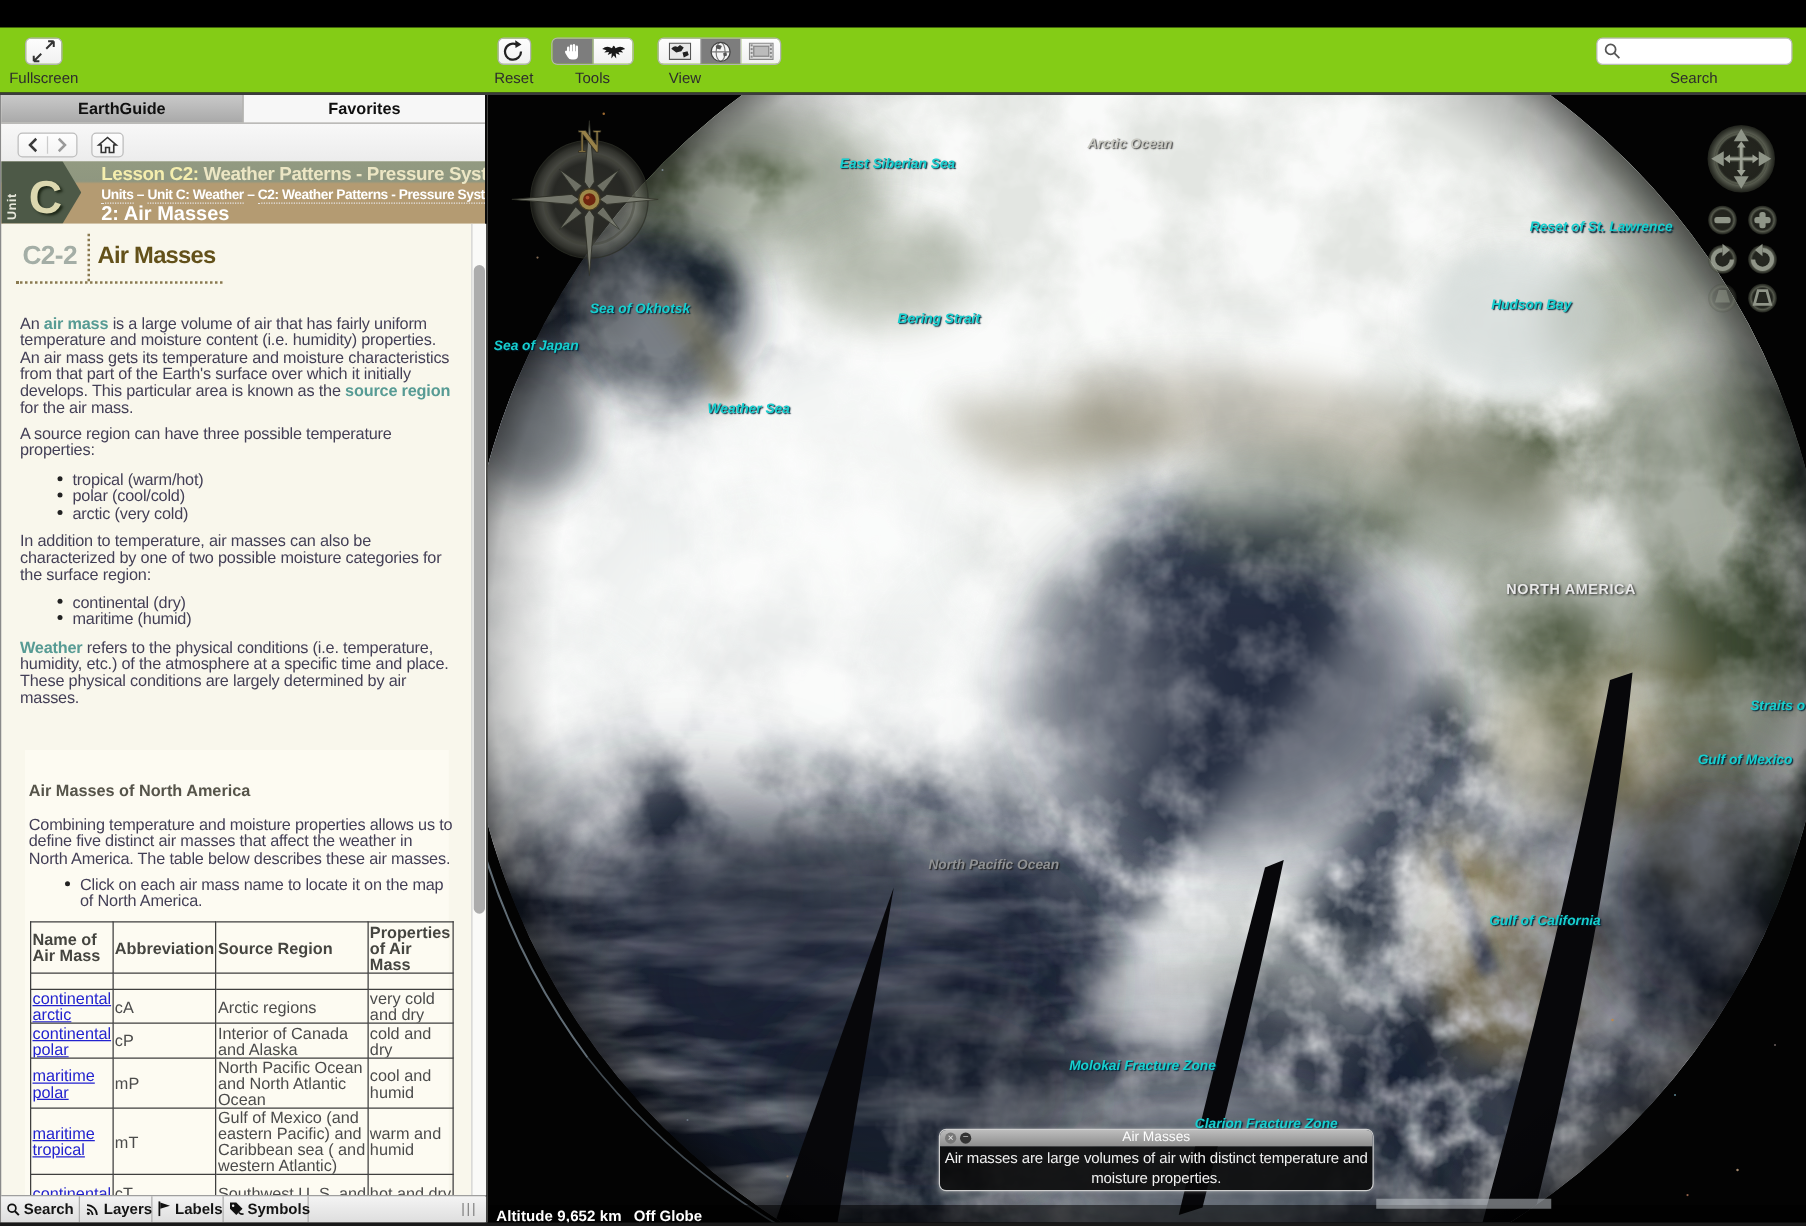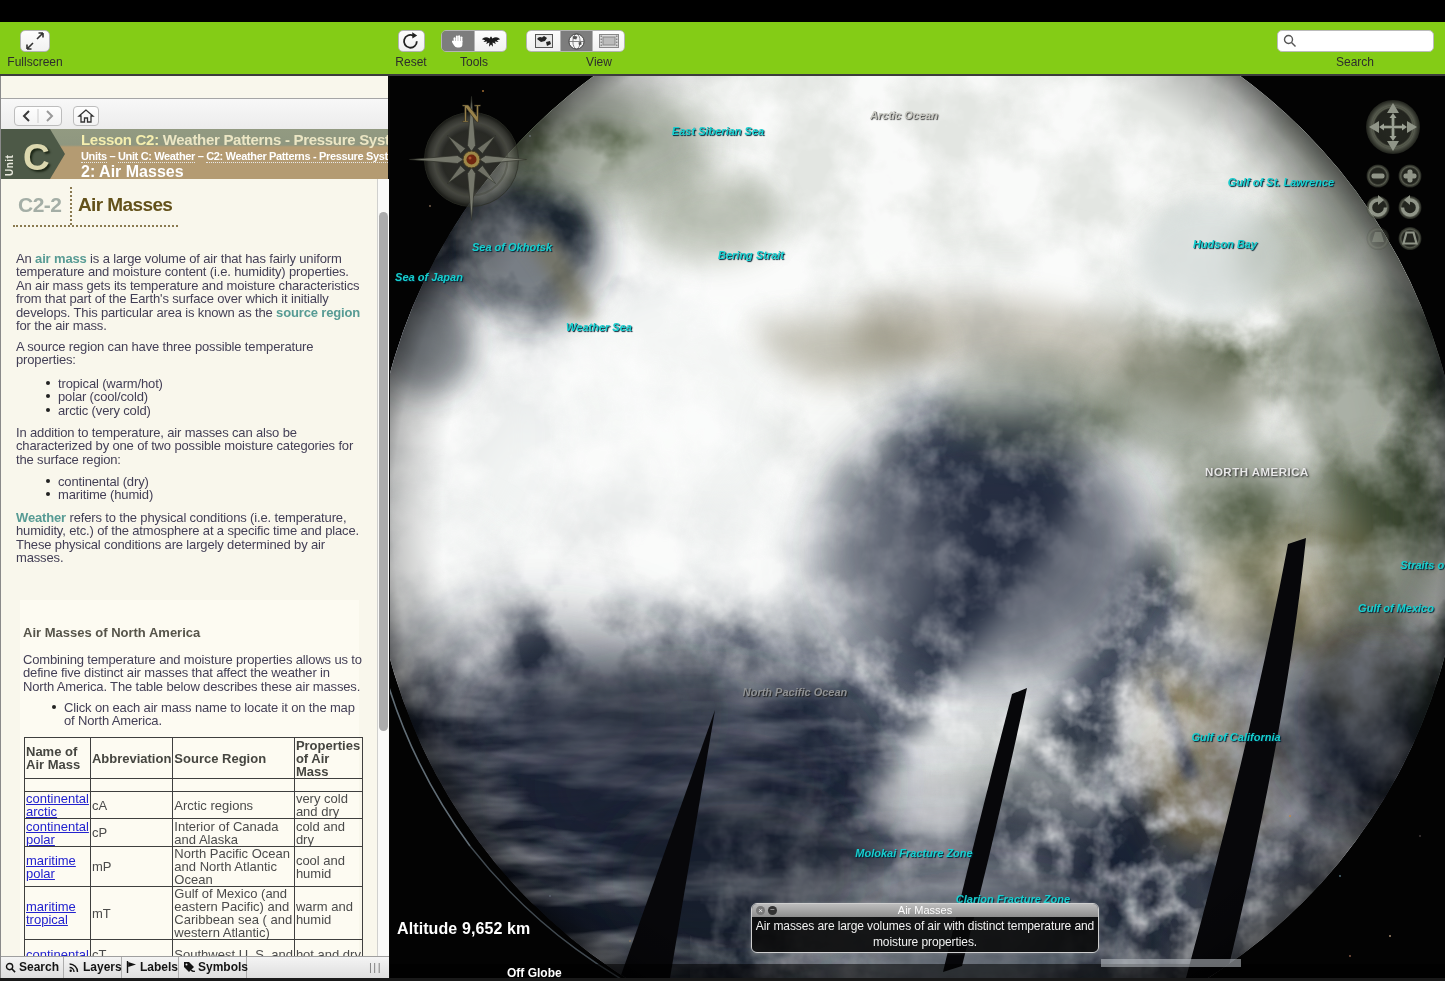--- a/index.html
+++ b/index.html
@@ -59,21 +59,21 @@
 #bottomborder{position:absolute;left:0;top:978px;width:1445px;height:3px;background:#191919}
 .mlabel{position:absolute;transform:translateX(-50%);font-size:11px;font-weight:bold;font-style:italic;color:#16cfcf;text-shadow:1px 1px 1px #023;white-space:nowrap}
 .wlabel{position:absolute;transform:translateX(-50%);font-size:11.5px;font-weight:bold;color:#e8e8e8;text-shadow:1px 1px 2px #222;white-space:nowrap;letter-spacing:.5px}
 #dimbar{position:absolute;left:0;top:888px;width:1055px;height:14px;background:rgba(0,0,0,0.55)}
 #tooltip{position:absolute;left:361px;top:827px;width:348px;height:50px;border:1px solid #cfcfcf;border-radius:6px;overflow:hidden;box-shadow:0 0 3px rgba(255,255,255,.25)}
 #ttbar{height:13px;background:linear-gradient(#bdbdbd,#8d8d8d);position:relative}
 #ttbar .t{position:absolute;width:100%;text-align:center;top:0px;font-size:11px;color:#fdfdfd}
 #ttbar .b1{position:absolute;left:4px;top:2px;width:9px;height:9px;border-radius:50%;background:#777;color:#eee;font-size:8px;line-height:9px;text-align:center}
 #ttbar .b2{position:absolute;left:16px;top:2px;width:9px;height:9px;border-radius:50%;background:#333;color:#ccc;font-size:8px;line-height:8px;text-align:center}
 #ttbody{height:37px;background:rgba(8,8,8,.88);color:#f0f0f0;font-size:12px;text-align:center;padding-top:1px;line-height:16px;letter-spacing:-0.1px}
-#statustext{position:absolute;left:7px;top:844px;font-size:16px;font-weight:bold;color:#fff;letter-spacing:0.1px}
+#statustext{position:absolute;left:7px;top:890px;font-size:12px;font-weight:bold;color:#fff;letter-spacing:0.1px}
 #og{position:absolute;left:117px;top:890px;font-size:12px;font-weight:bold;color:#fff}
 </style></head>
 <body>
 <div id="win">
  <div id="toolbar">
   <div class="tbtn" style="left:20px;width:30px">
    <svg width="28" height="20" viewBox="0 0 28 20">
           <g stroke="#333" stroke-width="1.6" fill="none">
             <path d="M16,8 L22,2 M22,2 L17.5,2 M22,2 L22,6.5"></path>
             <path d="M12,12 L6,18 M6,18 L10.5,18 M6,18 L6,13.5"></path>
@@ -134,21 +134,21 @@
               <rect x="1.5" y="7.5" width="1.6" height="1.6"></rect>
               <rect x="1.5" y="10.5" width="1.6" height="1.6"></rect>
               <rect x="16.9" y="1.5" width="1.6" height="1.6"></rect>
               <rect x="16.9" y="4.5" width="1.6" height="1.6"></rect>
               <rect x="16.9" y="7.5" width="1.6" height="1.6"></rect>
               <rect x="16.9" y="10.5" width="1.6" height="1.6"></rect>
             </g>
           </svg>
         </div>
   </div>
-  <div class="tlabel" style="left:564px;width:70px">View</div>
+  <div class="tlabel" style="left:513px;width:70px">View</div>
   <div id="searchfield"><svg width="14" height="14" viewBox="0 0 14 14" style="margin:3px 0 0 5px">
           <circle cx="5.5" cy="5.5" r="4" fill="none" stroke="#555" stroke-width="1.4"></circle>
           <line x1="8.5" y1="8.5" x2="12.5" y2="12.5" stroke="#555" stroke-width="1.4"></line>
         </svg></div>
   <div class="tlabel" style="left:1320px;width:70px">Search</div>
  </div>
  <div id="hdrline"></div>
 
  <div id="map">
   <svg id="globe" width="1055" height="902" viewBox="0 0 1055 902" style="position:absolute;left:0;top:0">
@@ -328,21 +328,21 @@
 <circle cx="950" cy="800" r="0.9" fill="#7ab" opacity="0.7"></circle>
           <circle cx="1000" cy="860" r="1" fill="#ca8" opacity="0.8"></circle>
 <circle cx="1030" cy="760" r="0.8" fill="#988" opacity="0.7"></circle>
           <circle cx="960" cy="880" r="0.9" fill="#c86" opacity="0.7"></circle>
 <circle cx="240" cy="865" r="0.9" fill="#a86" opacity="0.6"></circle>
           <circle cx="160" cy="820" r="0.8" fill="#89a" opacity="0.6"></circle>
 </g>
 </svg>
   <div class="mlabel" style="left:328px;top:49px">East Siberian Sea</div>
   <div class="mlabel" style="left:514px;top:33px;color:#c9c9c2;text-shadow:1px 1px 1px #444">Arctic Ocean</div>
-  <div class="mlabel" style="left:891px;top:100px">Gulf of St. Lawrence</div>
+  <div class="mlabel" style="left:891px;top:100px">Reset of St. Lawrence</div>
   <div class="mlabel" style="left:122px;top:165px">Sea of Okhotsk</div>
   <div class="mlabel" style="left:835px;top:162px">Hudson Bay</div>
   <div class="mlabel" style="left:39px;top:195px">Sea of Japan</div>
   <div class="mlabel" style="left:361px;top:173px">Bering Strait</div>
   <div class="mlabel" style="left:209px;top:245px">Weather Sea</div>
   <div class="wlabel" style="left:867px;top:390px">NORTH AMERICA</div>
   <div class="mlabel" style="left:1034px;top:483px">Straits of</div>
   <div class="mlabel" style="left:1006px;top:526px">Gulf of Mexico</div>
   <div class="mlabel" style="left:405px;top:610px;color:#8f9193;text-shadow:1px 1px 1px #222">North Pacific Ocean</div>
   <div class="mlabel" style="left:846px;top:655px">Gulf of California</div>
@@ -436,20 +436,24 @@
           <div class="b2">−</div>
           <div class="t">Air Masses</div>
         </div>
    <div id="ttbody">Air masses are large volumes of air with distinct temperature and<br>moisture properties.</div>
   </div>
   <div id="statustext">Altitude 9,652 km</div>
   <div id="og">Off Globe</div>
  </div>
 
  <div id="sidebar">
+  <div id="tabs">
+        <div id="tab1">EarthGuide</div>
+        <div id="tab2">Favorites</div>
+      </div>
   <div id="navbar">
    <div class="navb" style="left:13px;width:48px">
     <svg width="46" height="18" viewBox="0 0 46 18">
             <path d="M14,4 L9,9 L14,14" fill="none" stroke="#3a3a3a" stroke-width="2"></path>
             <line x1="23" y1="2" x2="23" y2="16" stroke="#ccc"></line>
             <path d="M32,4 L37,9 L32,14" fill="none" stroke="#9a9a9a" stroke-width="2"></path>
           </svg>
    </div>
    <div class="navb" style="left:72px;width:26px">
     <svg width="24" height="18" viewBox="0 0 24 18">

